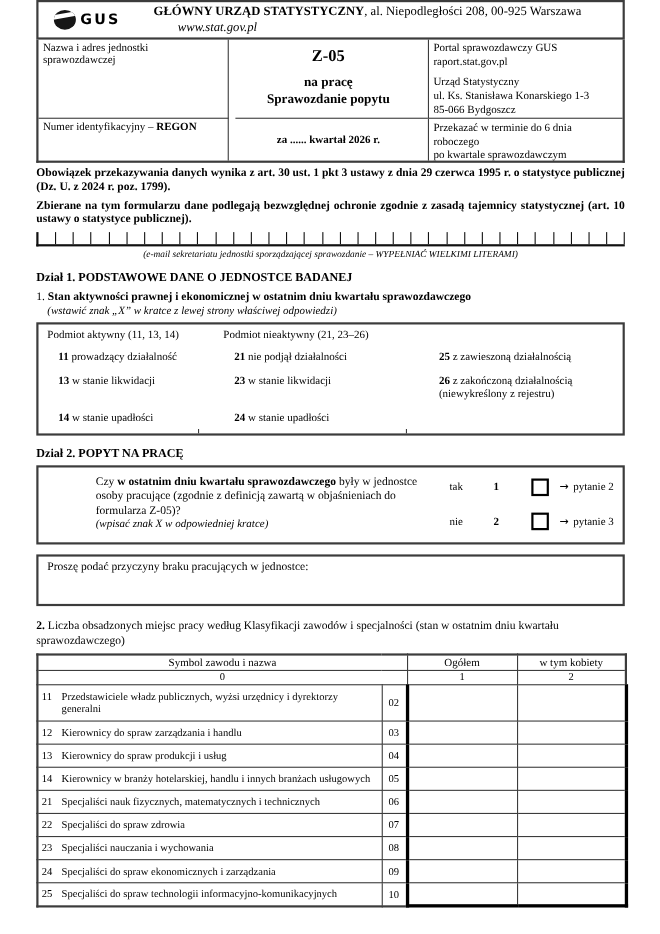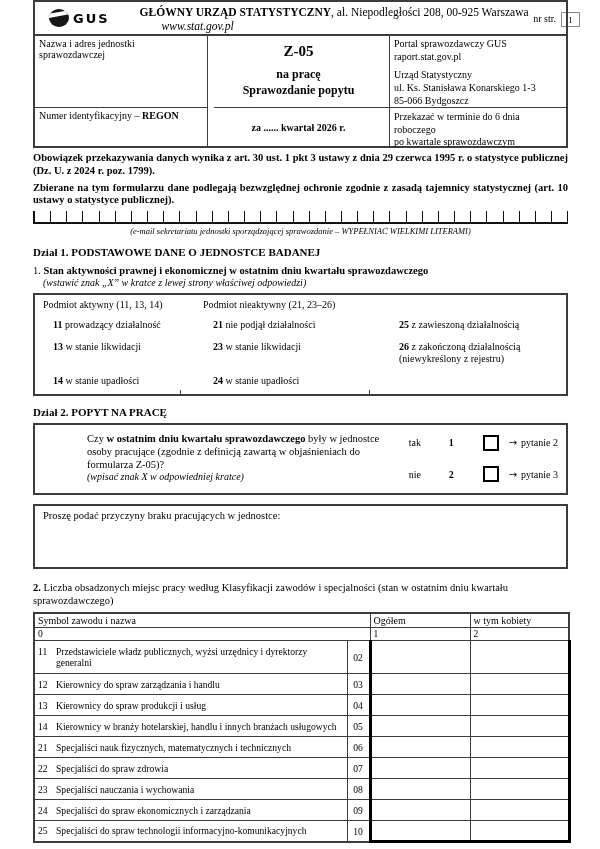--- a/index.html
+++ b/index.html
@@ -7,21 +7,21 @@
     font-family:"Liberation Serif", serif; font-size:10px; overflow:hidden; }
   .page { position:relative; width:600px; height:849px; }
   .content { position:absolute; left:33px; top:0; width:535px; }
 
   
   .nrstr { text-align:right; padding:12px 20px 3px 0; font-size:10px; }
   .nr-box { display:inline-block; width:19px; height:15px; border:1px solid #8a8a8a;
     text-align:center; font-size:9px; line-height:14px; vertical-align:middle; margin-left:5px; background:#fff; }
 
   
-  .hdr-box { border:2px solid #3c3c3c; display:flex; padding:3px 6px; height:36px; }
+  .hdr-box { border:2px solid #3c3c3c; display:flex; align-items:center; padding:3px 6px; height:36px; }
   .logo { display:flex; align-items:center; gap:4px; margin:0 30px 0 8px; }
   .logo-mark { width:20px; height:18px; background:#161616; border-radius:50%; position:relative; overflow:hidden; flex:none; }
   .logo-mark::after { content:""; position:absolute; left:-3px; top:3px; width:27px; height:4px;
     background:#fff; transform:rotate(-10deg); border-radius:2px; }
   .logo-text { font-family:"DejaVu Sans", sans-serif; font-weight:bold; font-size:13px; letter-spacing:2px; }
   .hdr-text { font-size:11.5px; line-height:1.25; }
   .b { font-weight:bold; }
   .bi { font-weight:normal; font-style:italic;margin-left:22px; }
 
   
@@ -65,50 +65,47 @@
   .qbox { border:2px solid #3c3c3c; margin-top:5px; padding:7px 8px 9px 8px; display:flex; }
   .qbox-left { width:348px; font-size:10.5px; line-height:1.25;margin-left:44px; }
   .qbox-left .hint { font-style:italic; font-size:10px; }
   .qbox-right { flex:1; display:grid; grid-template-columns:40px 34px 26px auto; row-gap:13px;
     align-items:center; padding-left:28px; margin-top:2px; }
   .chk { width:16px; height:16px; border:2px solid #000; background:#fff; }
   .opt-code { font-weight:bold; }
   .goto { font-size:10px; white-space:nowrap; }
   .arrow { font-family:"DejaVu Sans", sans-serif; margin-right:4px; }
 
-  .reasons-box { border:2px solid #3c3c3c; margin-top:9px; height:65px; padding:4px 8px; font-size:10.5px; }
+  .reasons-box { border:2px solid #3c3c3c; margin-top:9px; height:47px; padding:4px 8px; font-size:10.5px; }
 
   .q2-line { margin-top:12px; font-size:10.5px; line-height:1.3; }
 
   
   table.occ { border-collapse:collapse; width:535px; margin-top:4px; font-size:9.6px; table-layout:fixed; }
   table.occ td, table.occ th { border:1px solid #3c3c3c; padding:1px 3px; font-weight:normal; }
   table.occ { border:2px solid #3c3c3c; }
-  table.occ thead td { font-size:10px; height:15px; }
+  table.occ thead td { text-align:center; font-size:10px; height:15px; }
   table.occ thead tr.nums td { font-size:9.5px; height:13px; }
   td.namec { padding:2px 4px 2px 4px; }
   .nflex { display:flex; }
   .nflex .code { width:18px; flex:none; }
   .nflex .lbl { flex:1; line-height:1.2; }
   td.noc { text-align:center; }
   tr.hA { height:26px; } tr.hB { height:33px; } tr.hC { height:21px; }
   
   td.d { background:#fff; }
   td.d.cL { border-left:3px solid #000; }
   td.d.cR { border-right:3px solid #000; }
   tr.firstD td.d { border-top:3px solid #000; }
   tr.lastD td.d { border-bottom:3px solid #000; }
 </style>
 </head>
 <body>
 
 <div class="page">
-  <div class="nrstr">
-    <span>nr str.</span><span class="nr-box">1</span>
-  </div>
 
   <div class="content">
 
     <div class="hdr-box">
       <div class="logo">
         <span class="logo-mark"></span>
         <span class="logo-text">GUS</span>
       </div>
       <div class="hdr-text">
         <div><span class="b">GŁÓWNY URZĄD STATYSTYCZNY</span><span>, al. Niepodległości 208, 00-925 Warszawa</span></div>

